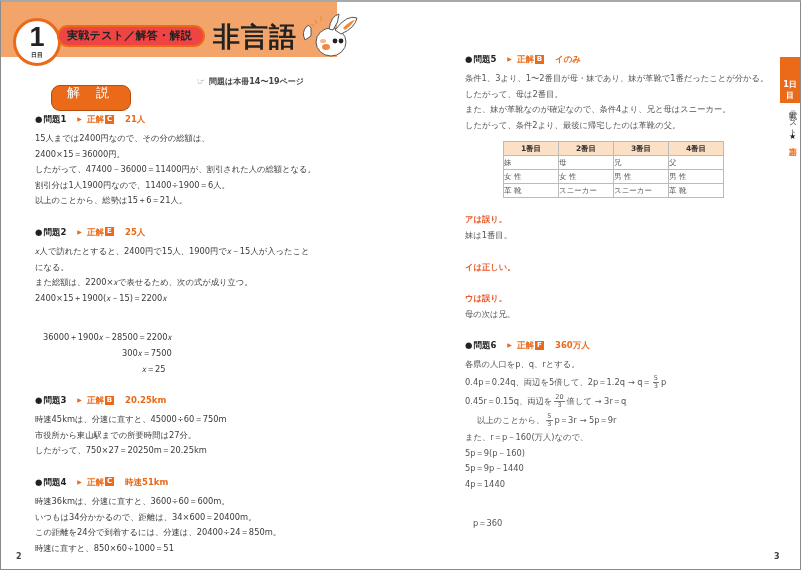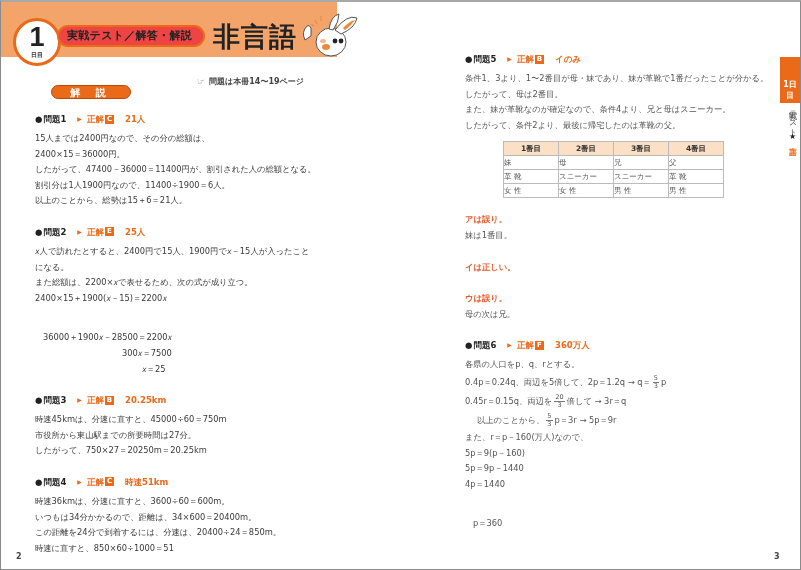--- a/index.html
+++ b/index.html
@@ -11,21 +11,21 @@
   .band { position: absolute; left: 0; top: 0; width: 336px; height: 55px; background: #f2a46a; }
   .day-circle { position: absolute; left: 12px; top: 16px; width: 48px; height: 48px; border-radius: 50%; background: #fff; border: 3px solid #ea6a1a; text-align: center; }
   .day-num { display: block; font-family: "Liberation Sans", sans-serif; font-weight: 700; font-size: 27px; line-height: 28px; color: #222; margin-top: 2px; }
   .day-sub { display: block; font-size: 6px; line-height: 7px; color: #333; font-weight: 700; }
   .title-pill { position: absolute; left: 56px; top: 23px; width: 148px; height: 22px; border-radius: 11px; background: #ef4444; border: 2px solid #ea6a1a; font-size: 11px; font-weight: 700; line-height: 18px; padding-left: 8px; color: #222; letter-spacing: 0.3px; }
   .big-title { position: absolute; left: 212px; top: 20px; font-size: 27px; font-weight: 700; color: #222; letter-spacing: 1px; line-height: 30px; }
   .mascot { position: absolute; left: 298px; top: 8px; width: 64px; height: 52px; }
   .ref-note { position: absolute; left: 196px; top: 62px; font-size: 8px; font-weight: 700; color: #444; line-height: 10px; margin-top: 12px; }
   .ref-note .hand { color: #555; font-size: 9px; margin-right: 4px; }
 
-  .kaisetsu-btn { position: absolute; left: 50px; top: 83px; width: 80px; height: 14px; border-radius: 9px; background: #ea6a1a; border: 1.5px solid #b84a0c; color: #fff; font-size: 10px; font-weight: 700; text-align: center; line-height: 14px; letter-spacing: 6px; }
+  .kaisetsu-btn { position: absolute; left: 50px; top: 83px; width: 80px; height: 26px; border-radius: 9px; background: #ea6a1a; border: 1.5px solid #b84a0c; color: #fff; font-size: 13px; font-weight: 400; text-align: center; line-height: 14px; letter-spacing: 6px; }
 
   .col { position: absolute; font-size: 8.3px; line-height: 15.6px; color: #3a3a3a; }
   .col-left { left: 34px; top: 110px; width: 340px; }
   .col-right { left: 464px; top: 50px; width: 300px; color: #555; }
 
   .q-head { font-weight: 700; color: #222; font-size: 8.5px; line-height: 14px; margin-bottom: 5px; display: flex; align-items: center; }
   .q-head .bullet { margin-right: 1px; }
   .q-head .arrow { color: #ea6a1a; font-size: 6px; margin: 0 5px 0 11px; }
   .q-head .correct { color: #ea6a1a; font-weight: 700; }
   .q-head .letter { display: inline-block; width: 9px; height: 9px; border: 1px solid #ea6a1a; background: #ea6a1a; color: #fff; font-size: 7px; line-height: 7px; text-align: center; margin: 0 2px 0 1px; font-weight: 700; }
@@ -177,30 +177,30 @@
           <th>3番目</th>
           <th>4番目</th>
         </tr>
         <tr>
           <td>妹</td>
           <td>母</td>
           <td>兄</td>
           <td>父</td>
         </tr>
         <tr>
+          <td>女 性</td>
+          <td>女 性</td>
+          <td>男 性</td>
+          <td>男 性</td>
+        </tr>
+        <tr>
           <td>革 靴</td>
           <td>スニーカー</td>
           <td>スニーカー</td>
           <td>革 靴</td>
-        </tr>
-        <tr>
-          <td>女 性</td>
-          <td>女 性</td>
-          <td>男 性</td>
-          <td>男 性</td>
         </tr>
       </tbody>
         </table>
 
       <div style="height:14px"></div>
       <div class="line red-note">アは誤り。</div>
       <div class="line">妹は1番目。</div>
       <div class="gap"></div>
       <div class="line red-note">イは正しい。</div>
       <div class="gap"></div>

